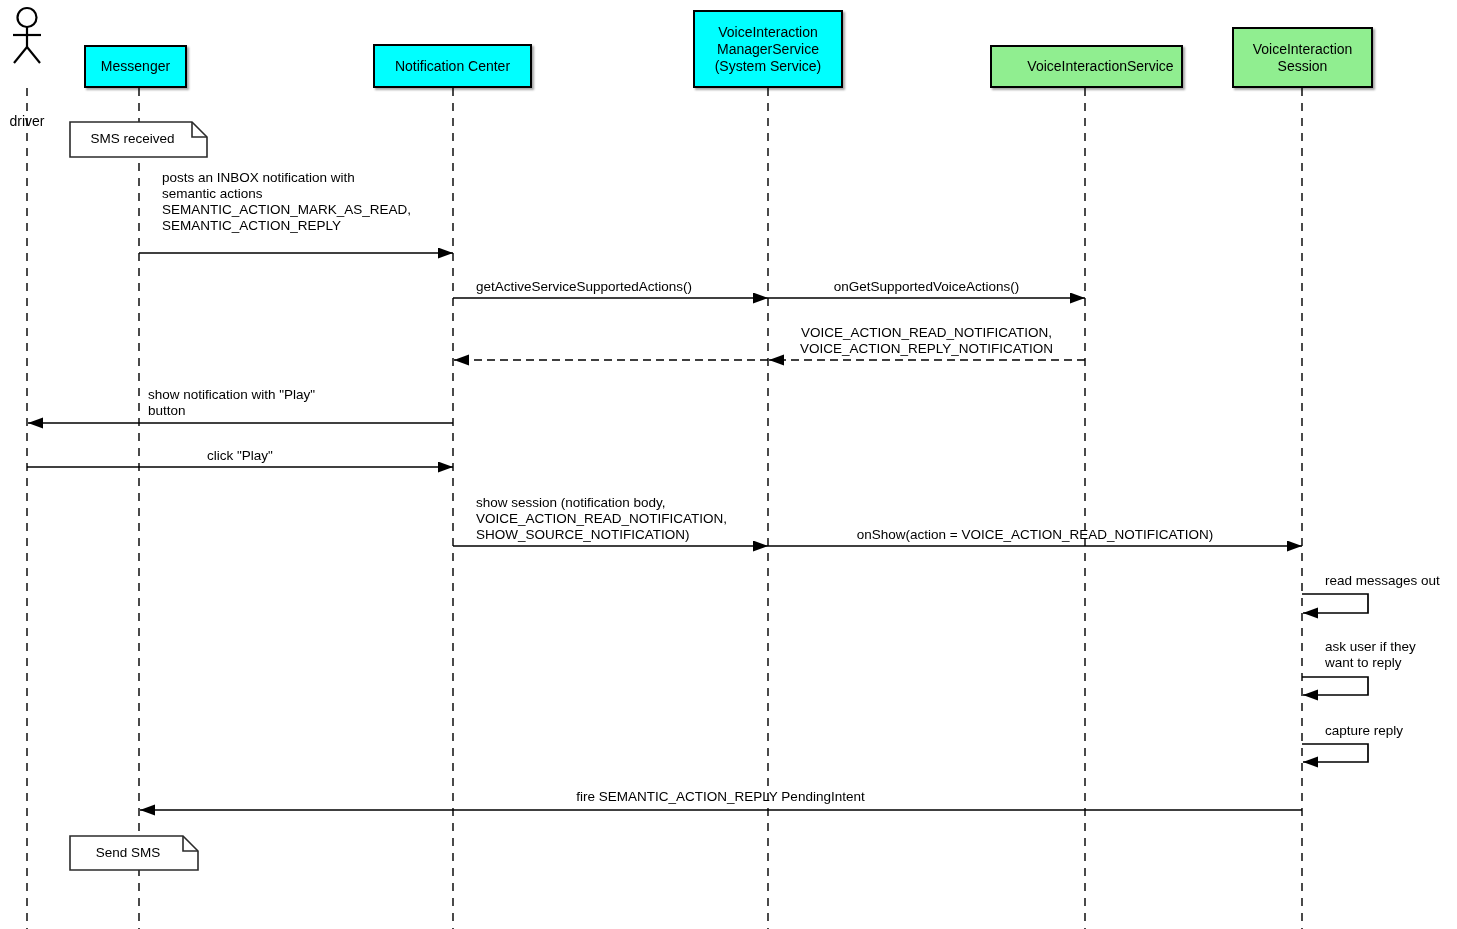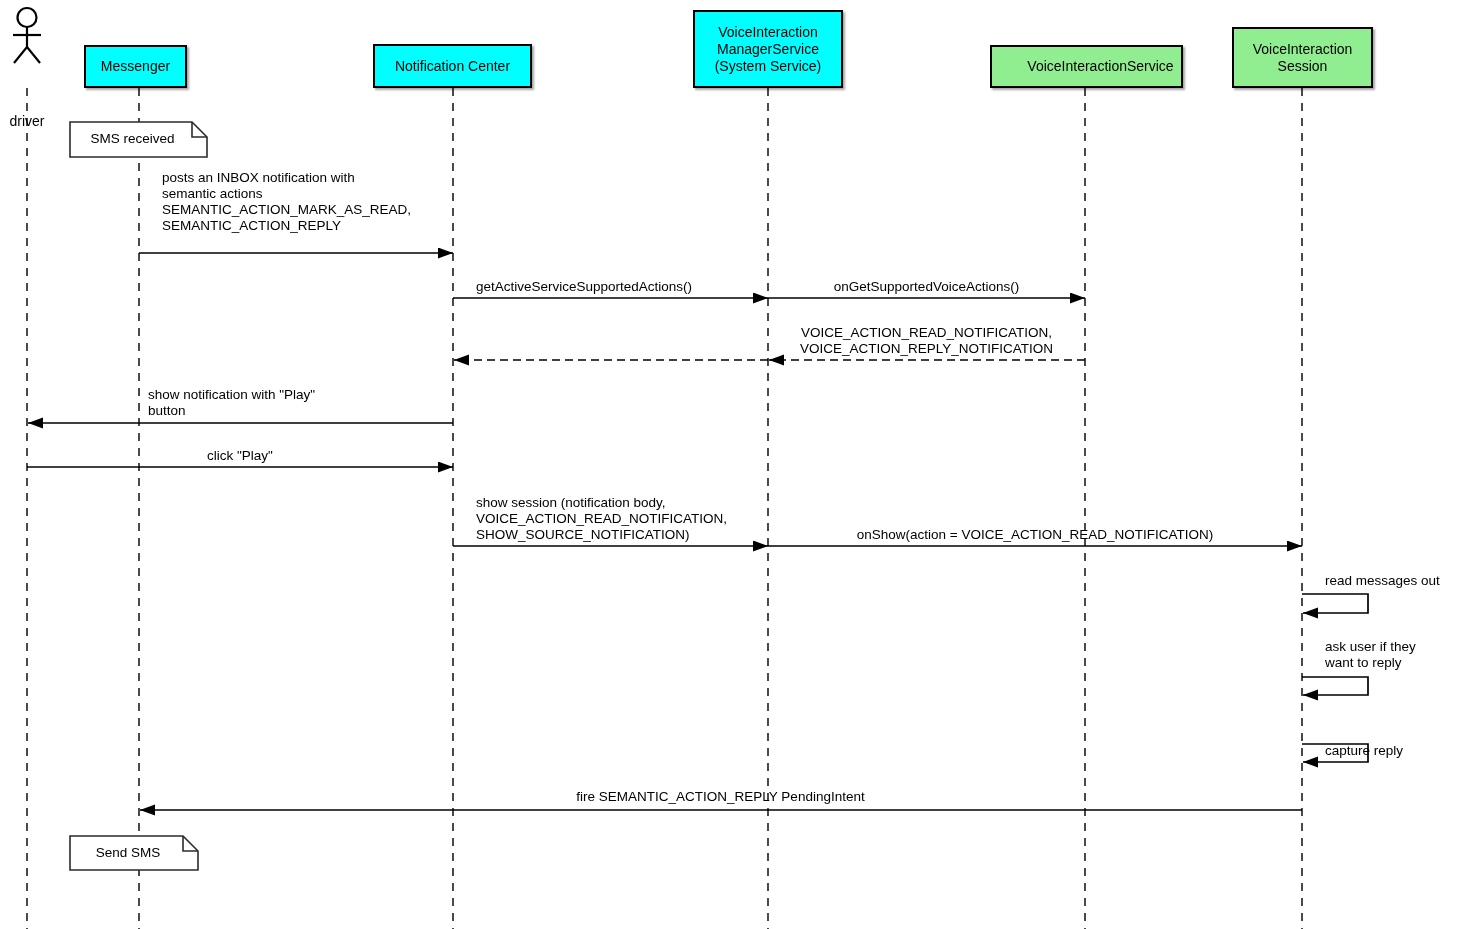--- a/index.html
+++ b/index.html
@@ -105,16 +105,16 @@
   <div class="label" style="left:148px; top:387px;">show notification with "Play"
 button</div>
   <div class="label center" style="left:27px; top:448px; width:426px;">click "Play"</div>
   <div class="label" style="left:476px; top:495px;">show session (notification body,
 VOICE_ACTION_READ_NOTIFICATION,
 SHOW_SOURCE_NOTIFICATION)</div>
   <div class="label center" style="left:768px; top:527px; width:534px;">onShow(action = VOICE_ACTION_READ_NOTIFICATION)</div>
   <div class="label" style="left:1325px; top:573px;">read messages out</div>
   <div class="label" style="left:1325px; top:639px;">ask user if they
 want to reply</div>
-  <div class="label" style="left:1325px; top:723px;margin-top:20px;">capture reply</div>
+  <div class="label" style="left:1325px; top:723px;">capture reply</div>
   <div class="label center" style="left:139px; top:789px; width:1163px;">fire SEMANTIC_ACTION_REPLY PendingIntent</div>
 
 </div>
 
 </body></html>

